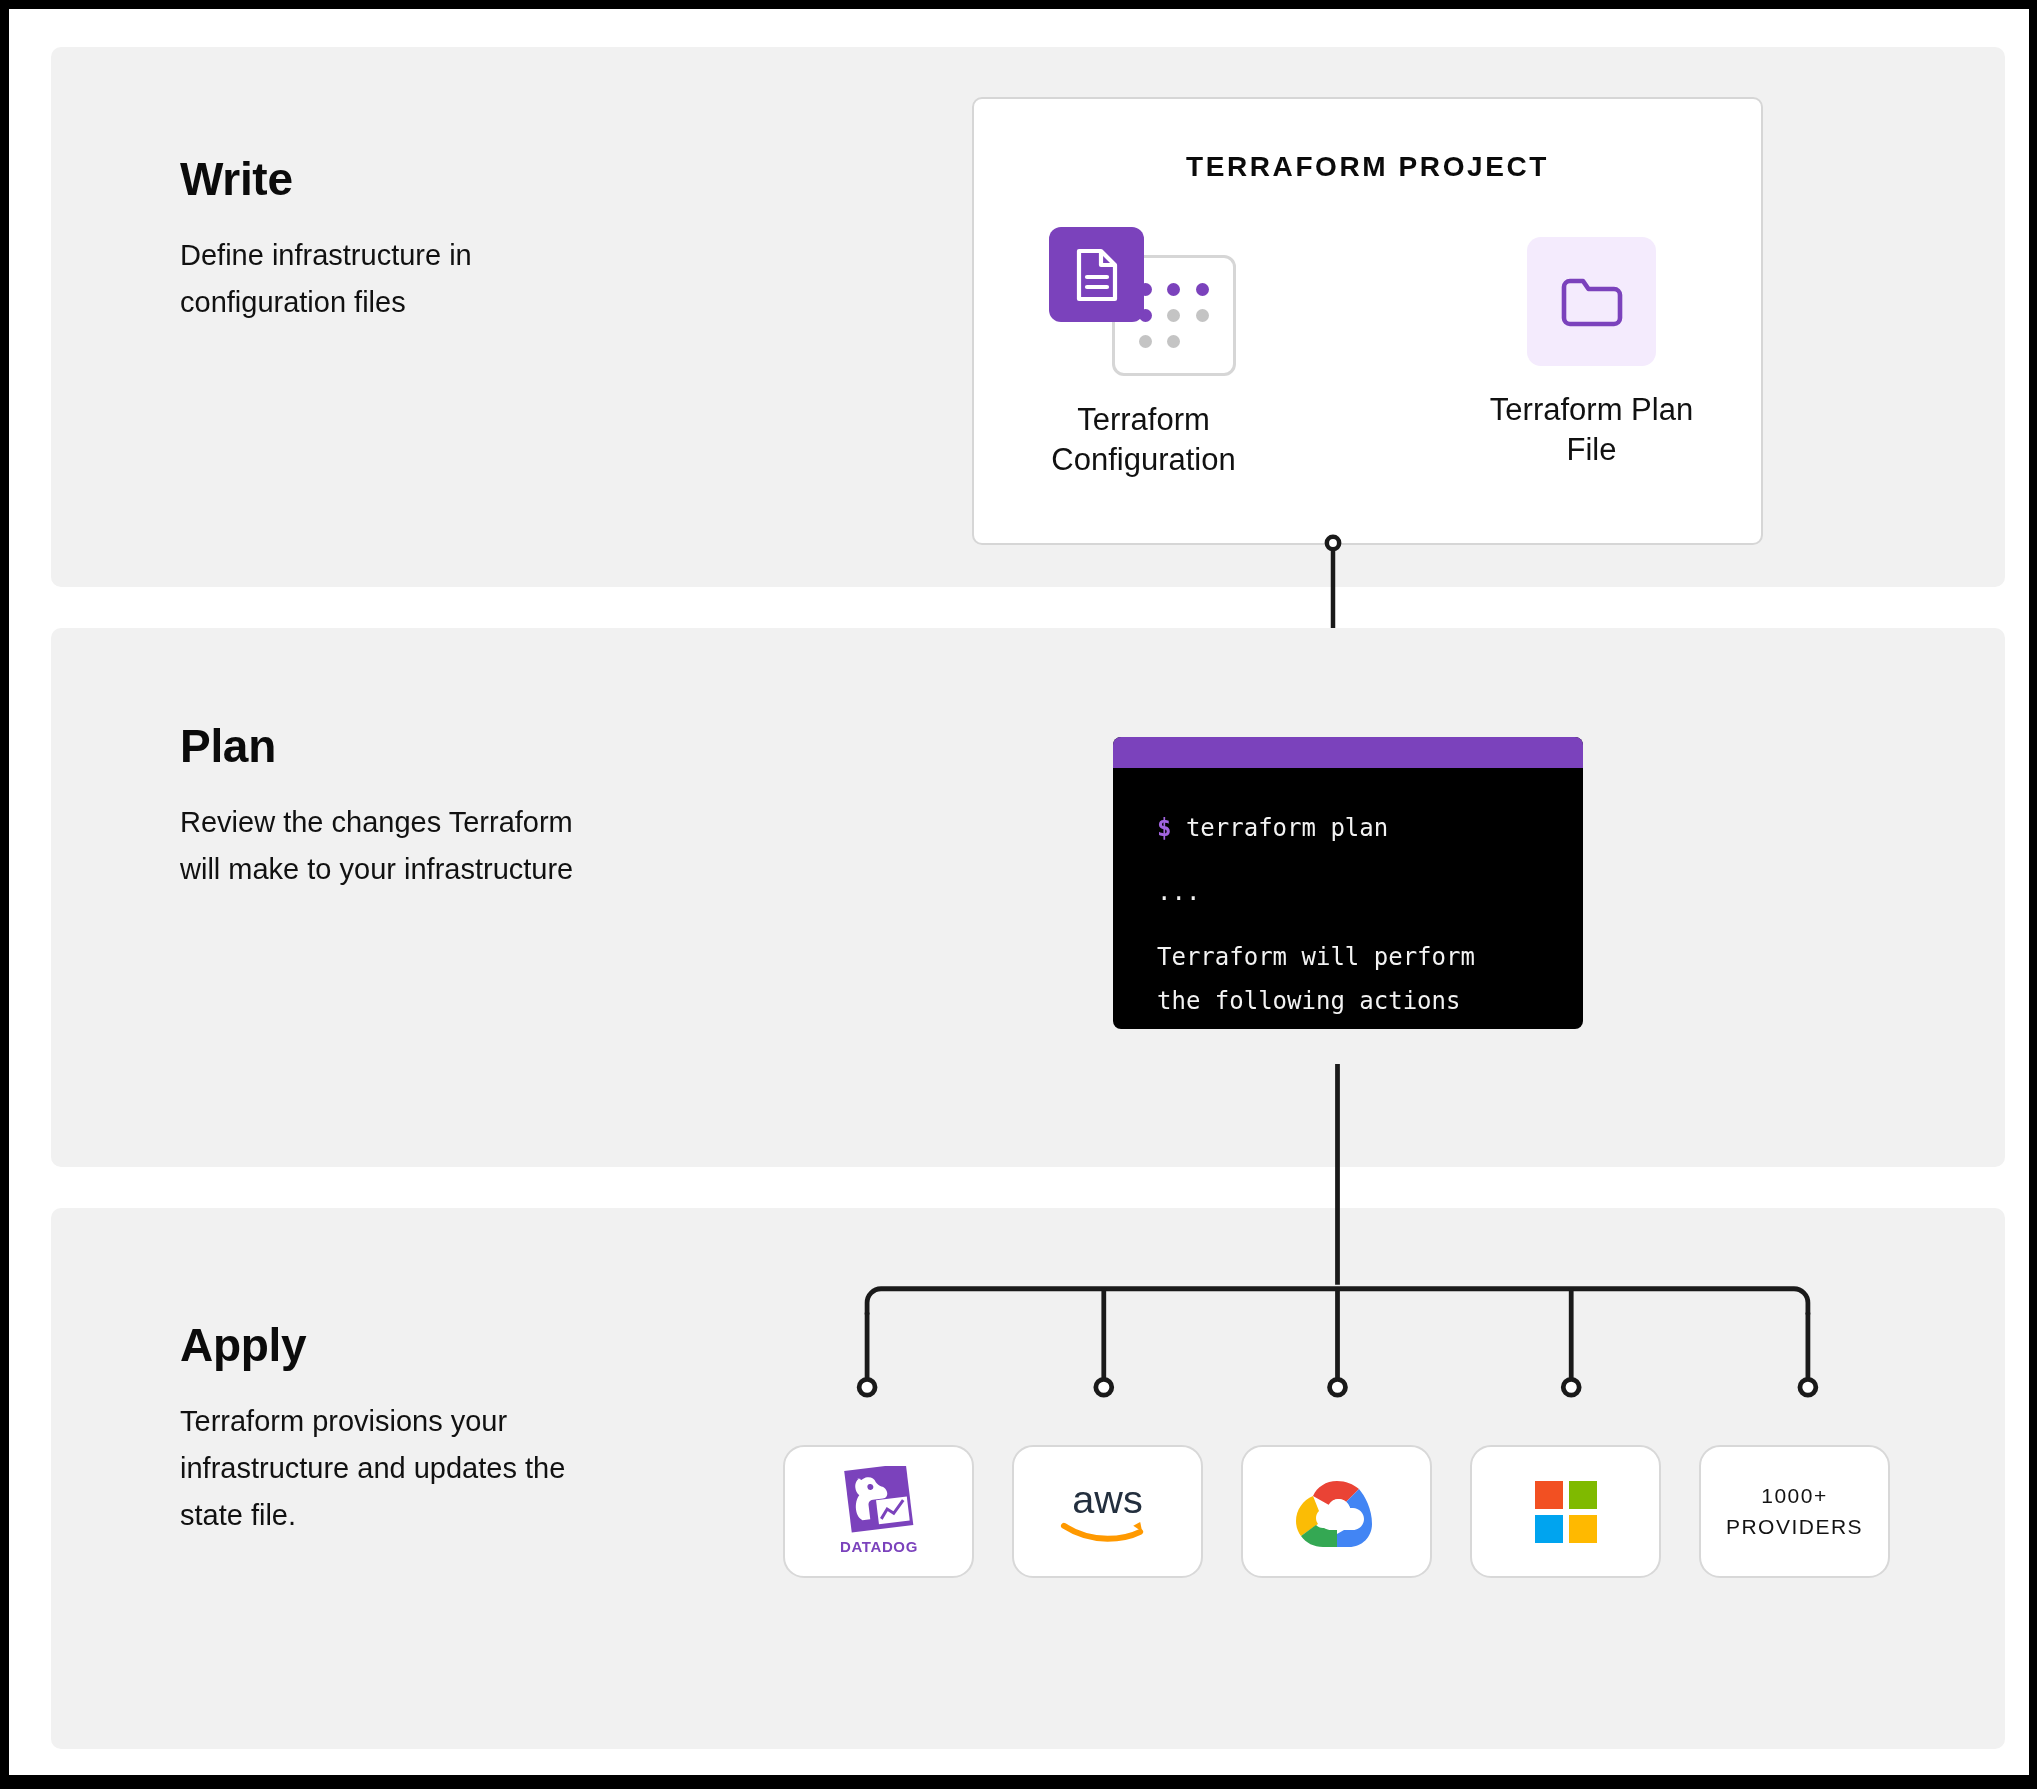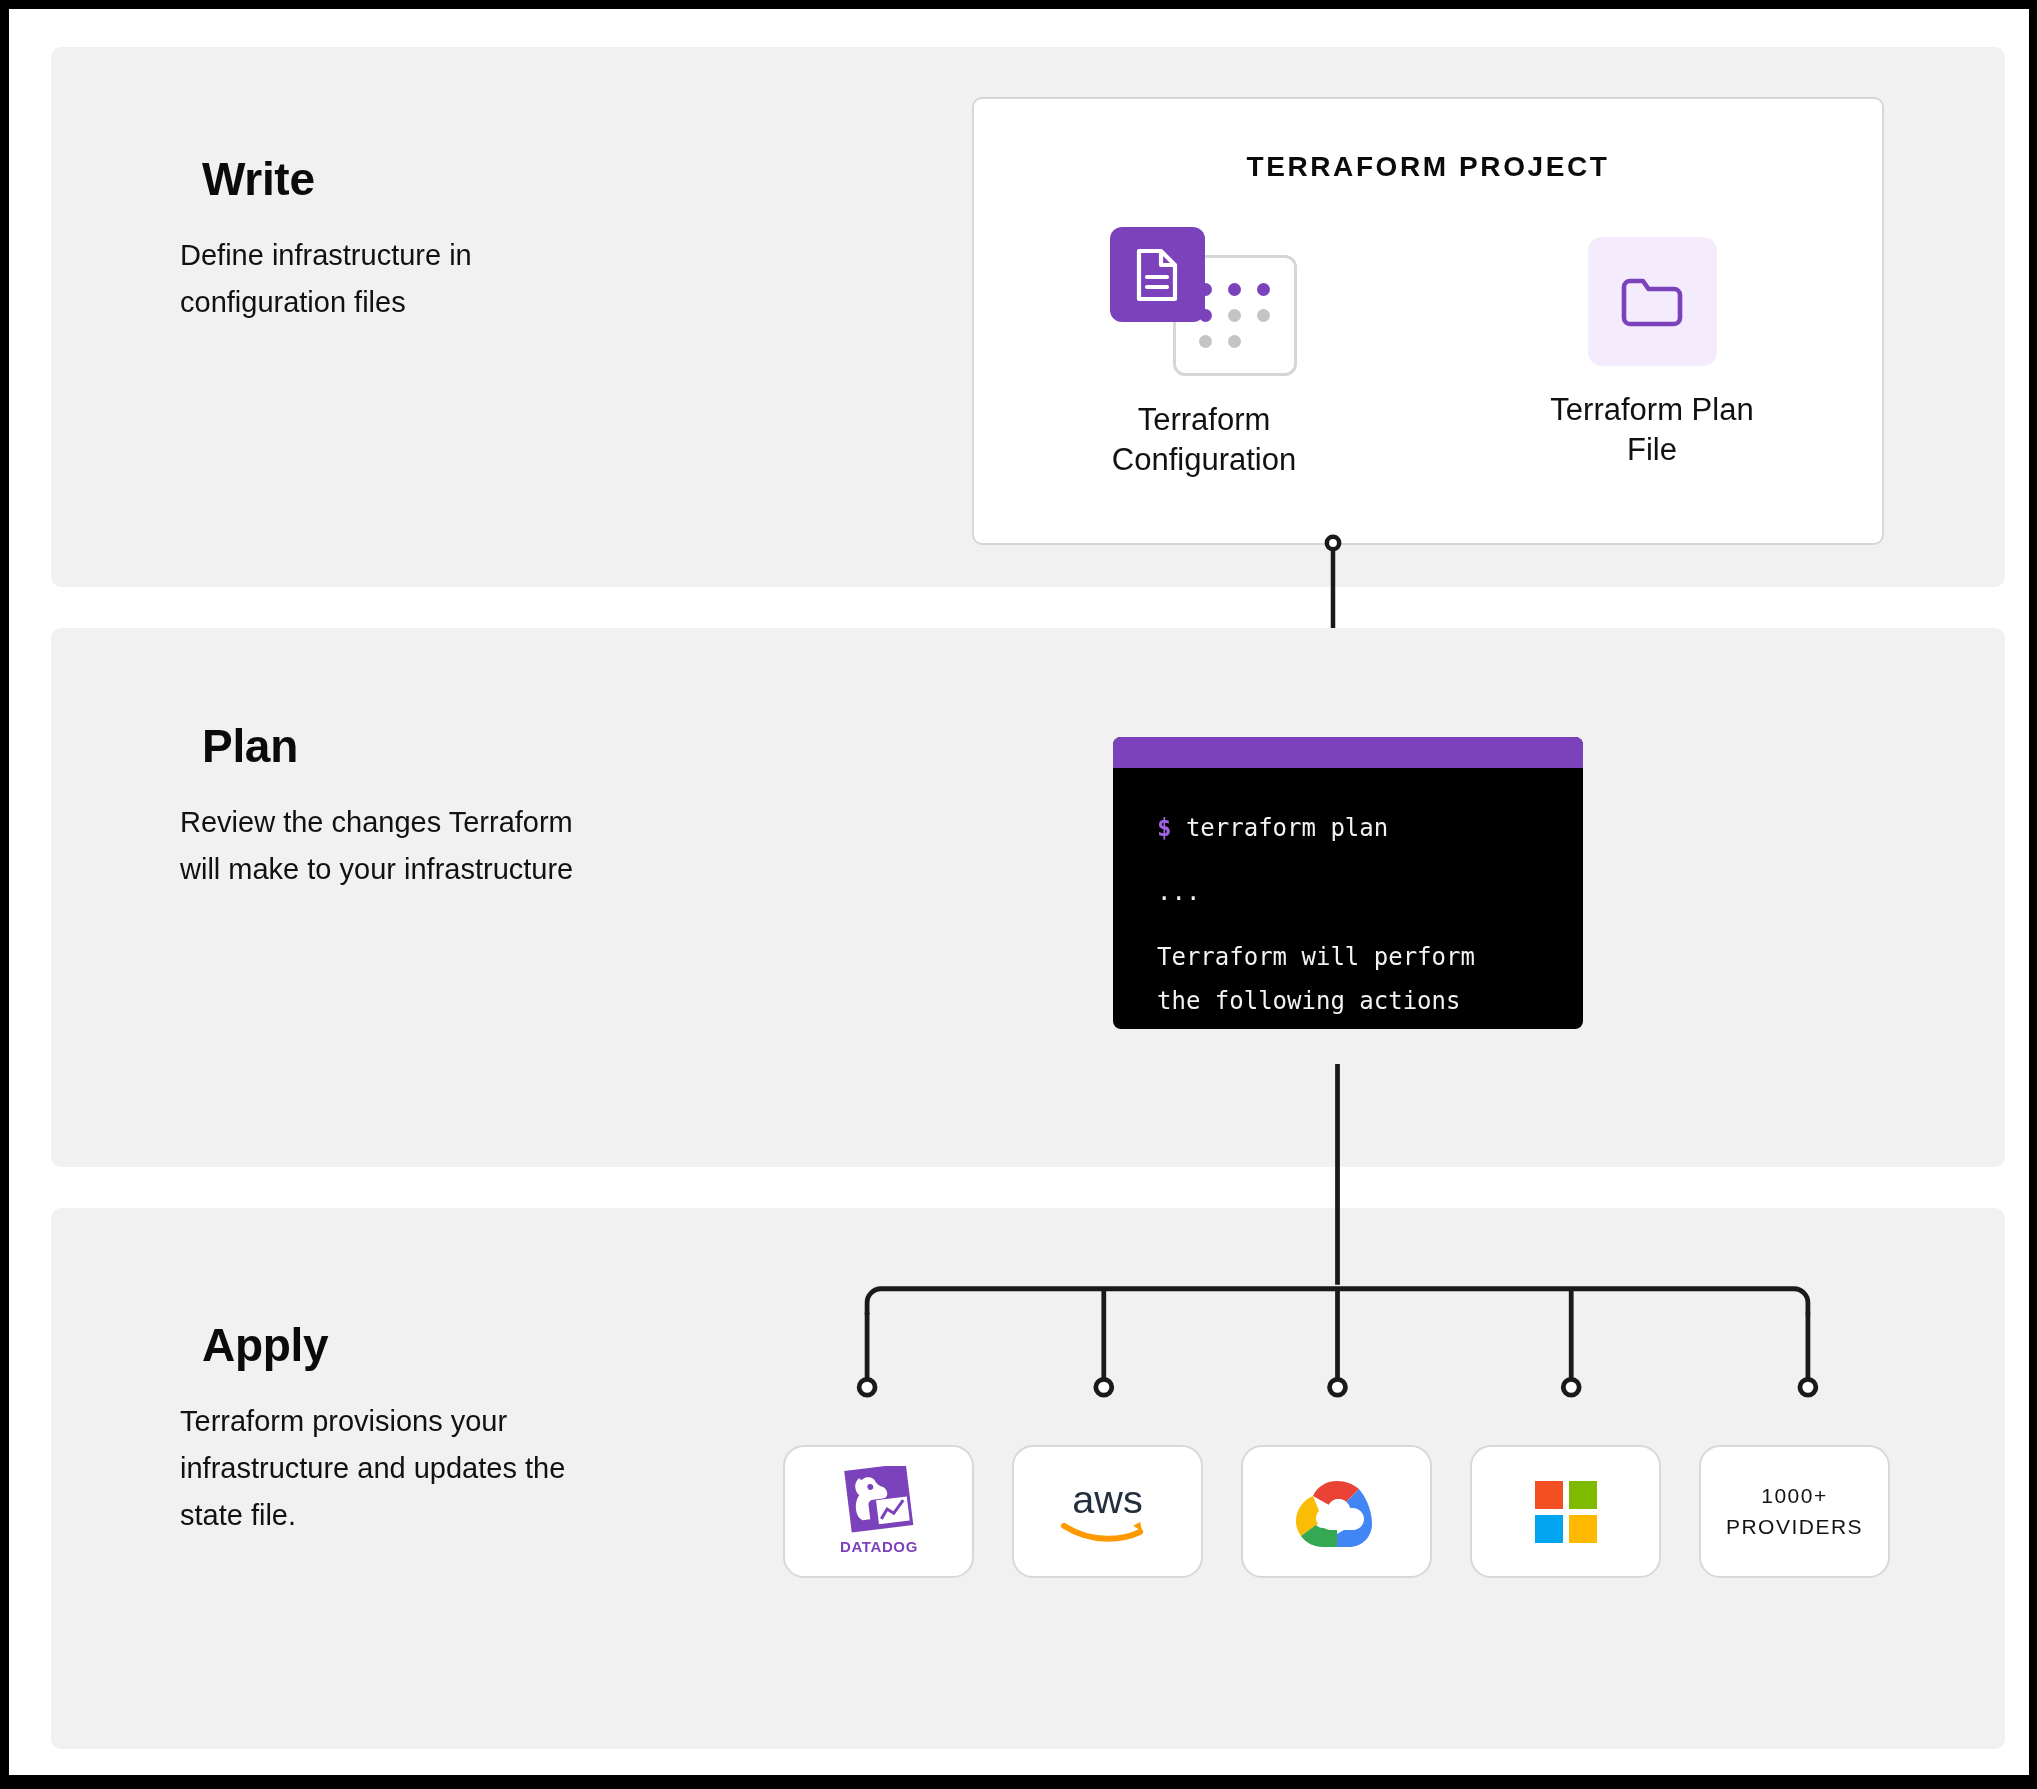--- a/index.html
+++ b/index.html
@@ -39,40 +39,39 @@
   #band-apply { top: 1199px; height: 541px; }
 
   
   .copy { position: absolute; left: 171px; }
   .step-title {
     font-size: 46px;
     font-weight: 700;
     color: #0b0b0b;
     letter-spacing: -0.3px;
     line-height: 1;
-    margin-left: 22px;
   }
   .step-desc {
     margin-top: 30px;
     font-size: 29px;
     font-weight: 400;
     color: #111111;
     line-height: 1.62;
     max-width: 428px;
   }
   #copy-write { top: 147px; }
   #copy-plan  { top: 714px; }
   #copy-apply { top: 1313px; }
 
   
   #project-card {
     position: absolute;
     left: 963px;
     top: 88px;
-    width: 912px;
+    width: 791px;
     height: 448px;
     background: #ffffff;
     border: 2px solid #d6d6d6;
     border-radius: 10px;
   }
   #project-card-title {
     margin-top: 52px;
     text-align: center;
     font-size: 28px;
     font-weight: 700;

